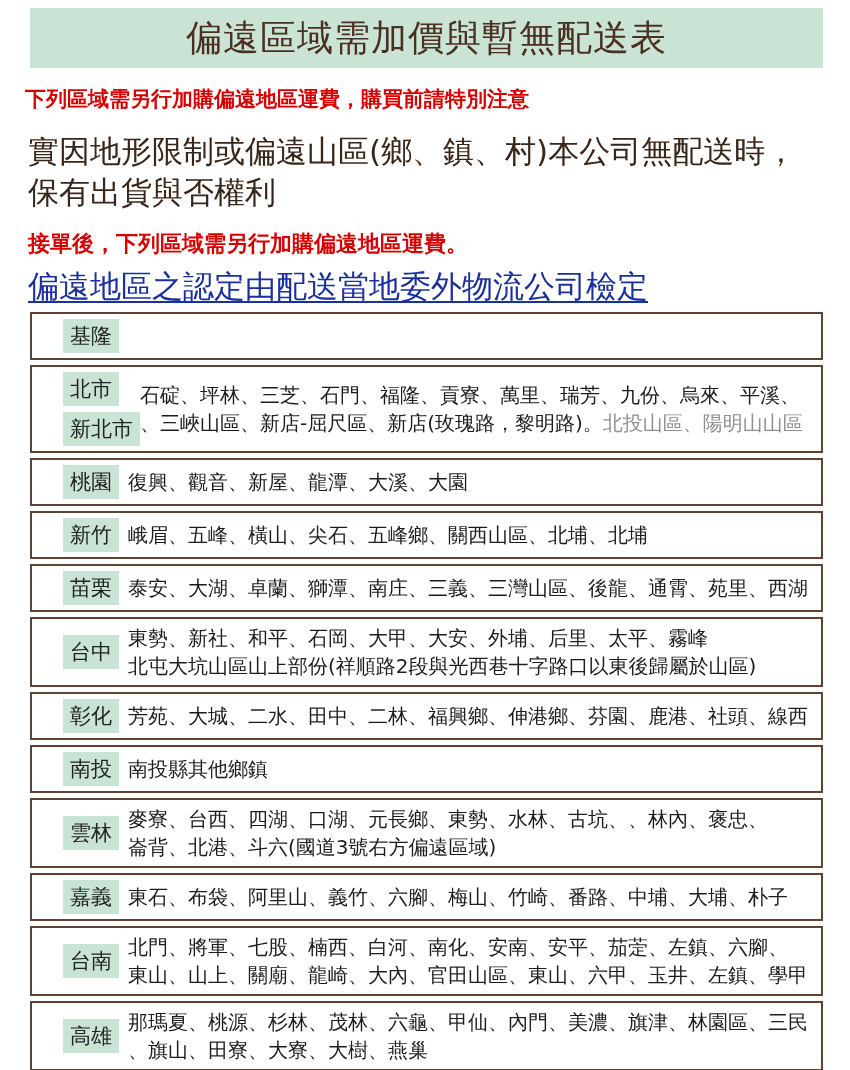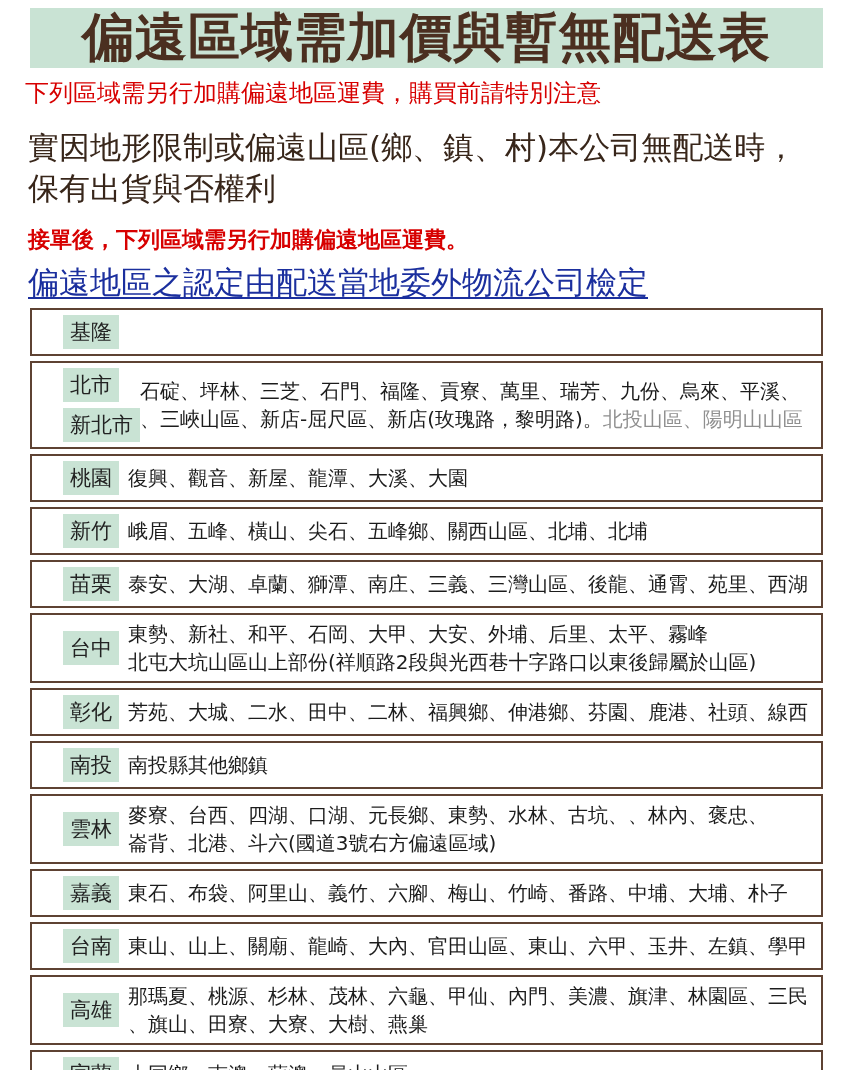--- a/index.html
+++ b/index.html
@@ -14,25 +14,25 @@
   *{box-sizing:border-box;margin:0;padding:0;}
   body{
     width:850px;height:1070px;overflow:hidden;background:#ffffff;
     font-family:"DejaVu Sans","Liberation Sans",sans-serif;color:var(--ink);
   }
   .header-bar{
     margin:8px 27px 0 30px;height:60px;background:var(--mint);
     display:flex;align-items:center;justify-content:center;
   }
   .page-title{
-    font-size:52px;font-weight:bold;color:var(--brown);letter-spacing:1px;white-space:nowrap;
+    font-size:36px;font-weight:normal;color:var(--brown);letter-spacing:1px;white-space:nowrap;
   }
   .red-note{
-    margin:9px 0 0 25px;font-family:"Liberation Serif","DejaVu Serif",serif;
-    font-size:24px;font-weight:normal;color:var(--red);white-space:nowrap;
+    margin:17px 0 0 25px;font-family:"Liberation Serif","DejaVu Serif",serif;
+    font-size:21px;font-weight:bold;color:var(--red);white-space:nowrap;
   }
   .policy{margin:18px 0 0 28px;color:#38261a;}
   .policy-line{font-size:31px;line-height:41px;white-space:nowrap;}
   .policy-line2{display:flex;align-items:baseline;gap:10px;flex-direction:column;}
   .policy-inline-red{
     font-family:"Liberation Serif","DejaVu Serif",serif;
     font-size:22px;font-weight:bold;color:var(--red);white-space:nowrap;
   }
   .blue-note{
     margin:3px 0 7px 28px;font-size:31px;line-height:38px;color:var(--blue);
@@ -155,20 +155,21 @@
       </div>
       <div class="content">
         <div class="line"><span>東石、布袋、阿里山、義竹、六腳、梅山、竹崎、番路、中埔、大埔、朴子</span></div>
       </div>
     </div>
     <div class="row">
       <div class="labels">
         <span class="region-label">台南</span>
       </div>
       <div class="content">
+        <div class="line"><span>北門、將軍、七股、楠西、白河、南化、安南、安平、茄萣、左鎮、六腳、</span></div>
         <div class="line"><span>東山、山上、關廟、龍崎、大內、官田山區、東山、六甲、玉井、左鎮、學甲</span></div>
       </div>
     </div>
     <div class="row">
       <div class="labels">
         <span class="region-label">高雄</span>
       </div>
       <div class="content">
         <div class="line"><span>那瑪夏、桃源、杉林、茂林、六龜、甲仙、內門、美濃、旗津、林園區、三民</span></div>
         <div class="line"><span>、旗山、田寮、大寮、大樹、燕巢</span></div>

